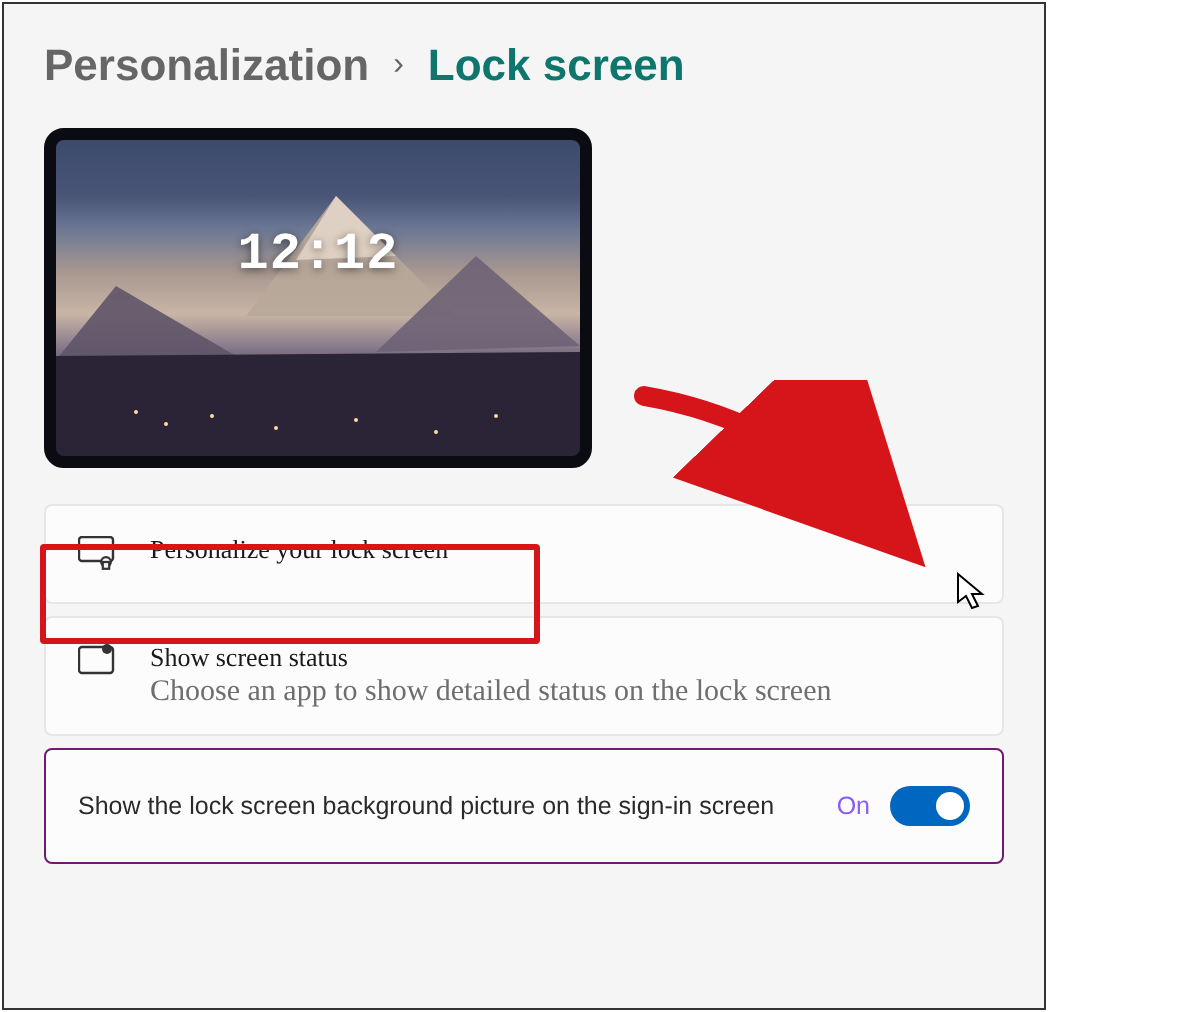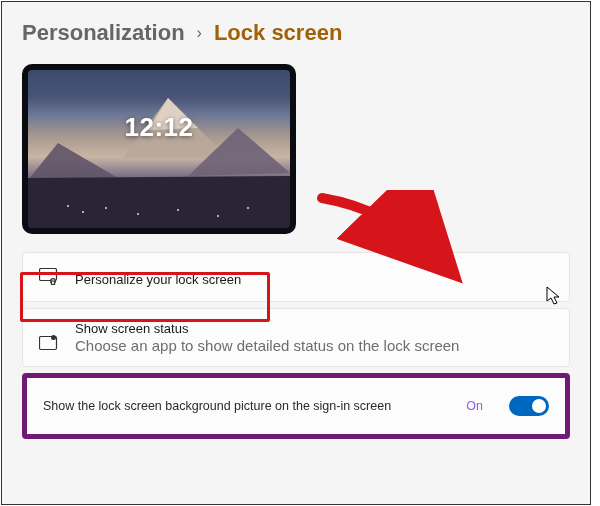--- a/index.html
+++ b/index.html
@@ -5,21 +5,21 @@
   * { box-sizing: border-box; margin: 0; padding: 0; }
   body {
     font-family: "Segoe UI", -apple-system, sans-serif;
     background: #ffffff;
     width: 600px;
     height: 506px;
     overflow: hidden;
   }
   .frame {
     border: 1px solid #333;
-    width: 590px;
+    width: 522px;
     height: 504px;
     margin: 1px;
     background: #f5f5f5;
     padding: 18px 20px 0 20px;
     position: relative;
   }
   .breadcrumb {
     display: flex;
     align-items: center;
     gap: 12px;
@@ -30,32 +30,33 @@
     font-weight: 600;
     color: #666;
   }
   .bc-sep {
     font-size: 16px;
     color: #666;
   }
   .bc-current {
     font-size: 22px;
     font-weight: 600;
-    color: #a16207;
+    color: #0f766e;
   }
   .preview {
     width: 274px;
     height: 170px;
     border-radius: 10px;
     background:
       linear-gradient(to bottom, #3b4a6b 0%, #4a5578 18%, #6b7794 28%, #a89890 42%, #c9b5a5 55%, #8a7d8d 65%, #3d3648 78%, #1a1522 100%);
     position: relative;
     overflow: hidden;
     border: 6px solid #0b0b12;
     margin-bottom: 18px;
+    font-family: Liberation Mono, monospace;
   }
   .mountain {
     position: absolute;
     top: 18px;
     left: 0;
     right: 0;
     height: 100px;
   }
   .mountain svg { display:block; }
   .preview-time {
@@ -79,23 +80,24 @@
     font-size: 10px;
     text-shadow: 0 1px 3px rgba(0,0,0,0.5);
   }
   .card {
     background: #fcfcfc;
     border: 1px solid #e6e6e6;
     border-radius: 4px;
     padding: 14px 16px;
     margin-bottom: 6px;
     display: flex;
-    align-items: flex-end;
+    align-items: flex-start;
     gap: 16px;
     position: relative;
+    font-family: Liberation Serif, serif;
   }
   .card.status { padding: 12px 16px; }
   .card-icon {
     width: 20px;
     height: 20px;
     flex-shrink: 0;
     display: flex;
     align-items: center;
     justify-content: center;
   }
@@ -113,26 +115,26 @@
     border: 3px solid #d6151b;
     border-radius: 2px;
     left: 18px;
     top: 270px;
     width: 250px;
     height: 50px;
     pointer-events: none;
   }
   .toggle-row {
     background: #fcfcfc;
-    border: 5px solid #701a75;
+    border: 1px solid #701a75;
     border-radius: 4px;
     padding: 18px 16px;
     display: flex;
     align-items: center;
-    gap: 20px;
+    gap: 4px;
     margin-bottom: 22px;
   }
   .toggle-label {
     font-size: 12.5px;
     color: #2a2a2a;
     flex: 1;
   }
   .toggle-state {
     font-size: 12.5px;
     color: #8b5cf6;

